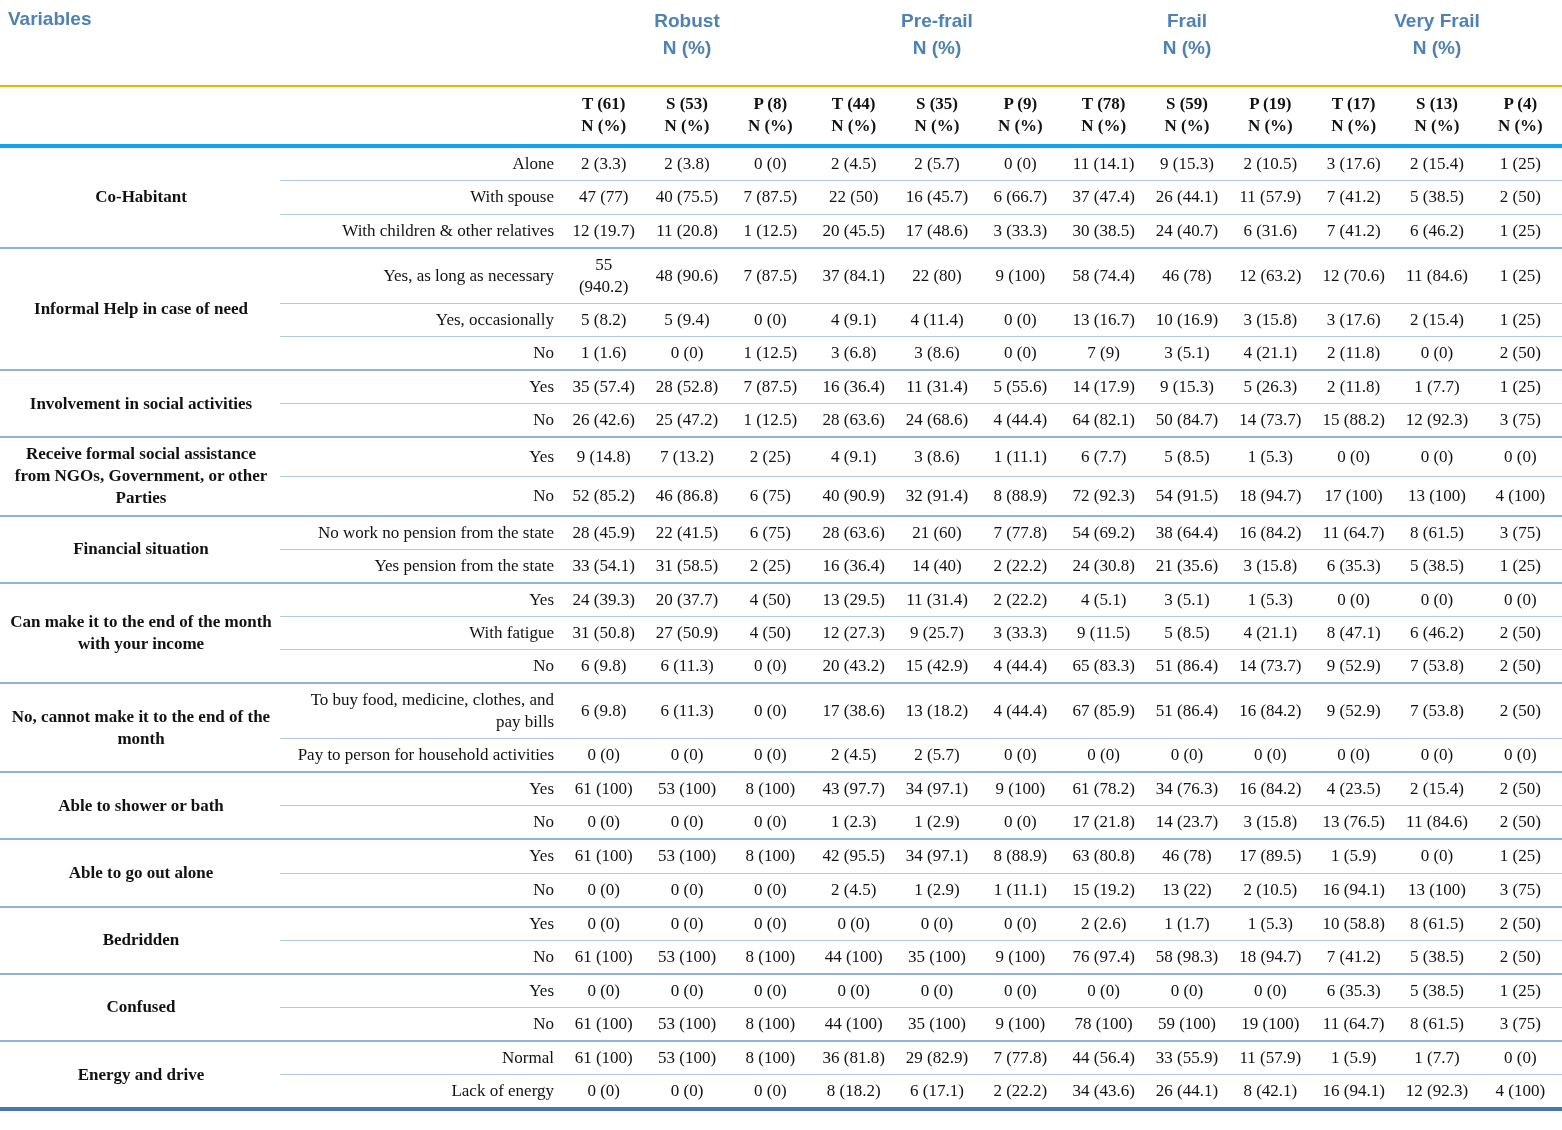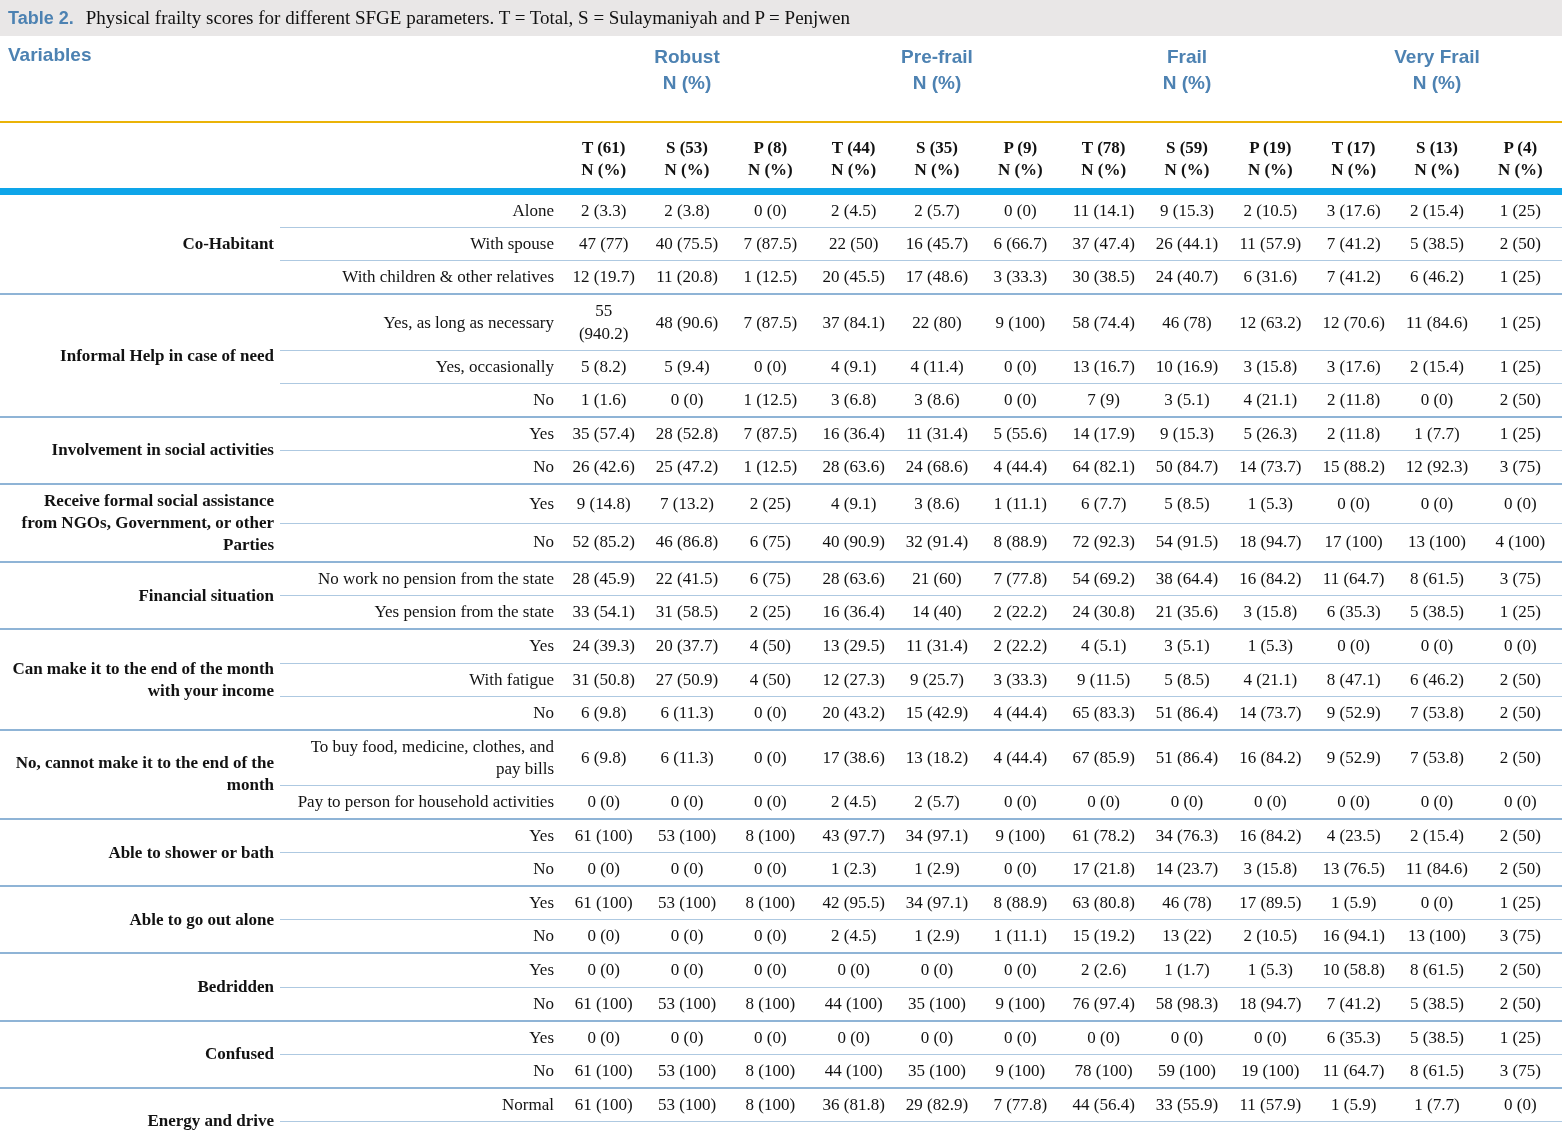--- a/index.html
+++ b/index.html
@@ -55,60 +55,57 @@
     font-family:"Liberation Sans", sans-serif;
     color:#4d82b2;
     font-size:19px;
     text-align:center;
     line-height:1.4;
     margin-top:28px;
   }
   .group-head .group-sub { display:block; }
 
   .subheader-row th {
-    border-bottom:7px solid #0ea5e9;
+    border-bottom:4px solid #0ea5e9;
     font-size:17px;
     text-align:center;
-    padding:14px 1px 7px;
+    padding:6px 1px 7px;
     line-height:1.3;
     white-space:pre-line;
   }
 
   tbody td {
     font-size:17px;
     padding:5px 2px;
     text-align:center;
     vertical-align:middle;
     line-height:1.3;
     white-space:pre-line;
   }
   td.var-cell {
-    text-align:right;
+    text-align:center;
     font-weight:bold;
     padding-left:8px;
     padding-right:6px;
     white-space:normal;
   }
   td.sub-cell {
     text-align:right;
     padding-left:4px;
     padding-right:8px;
     white-space:normal;
   }
   tr.section-start td { border-top:2px solid #8fb4d6; }
   tr.row-next td { border-top:1px solid #aec9e1; }
 </style>
 </head>
 <body>
 
 <div class="page">
 
-  <div class="title-bar">
-    <span class="title-label">Table 2.</span><span class="title-text">Physical frailty scores for different SFGE parameters. T = Total, S = Sulaymaniyah and P = Penjwen</span>
-  </div>
 
   <table>
     <colgroup>
       <col class="c-var">
       <col class="c-sub">
       <col span="12">
     </colgroup>
     <thead>
       <tr class="group-row">
         <th class="variables-head" colspan="2">Variables</th>

